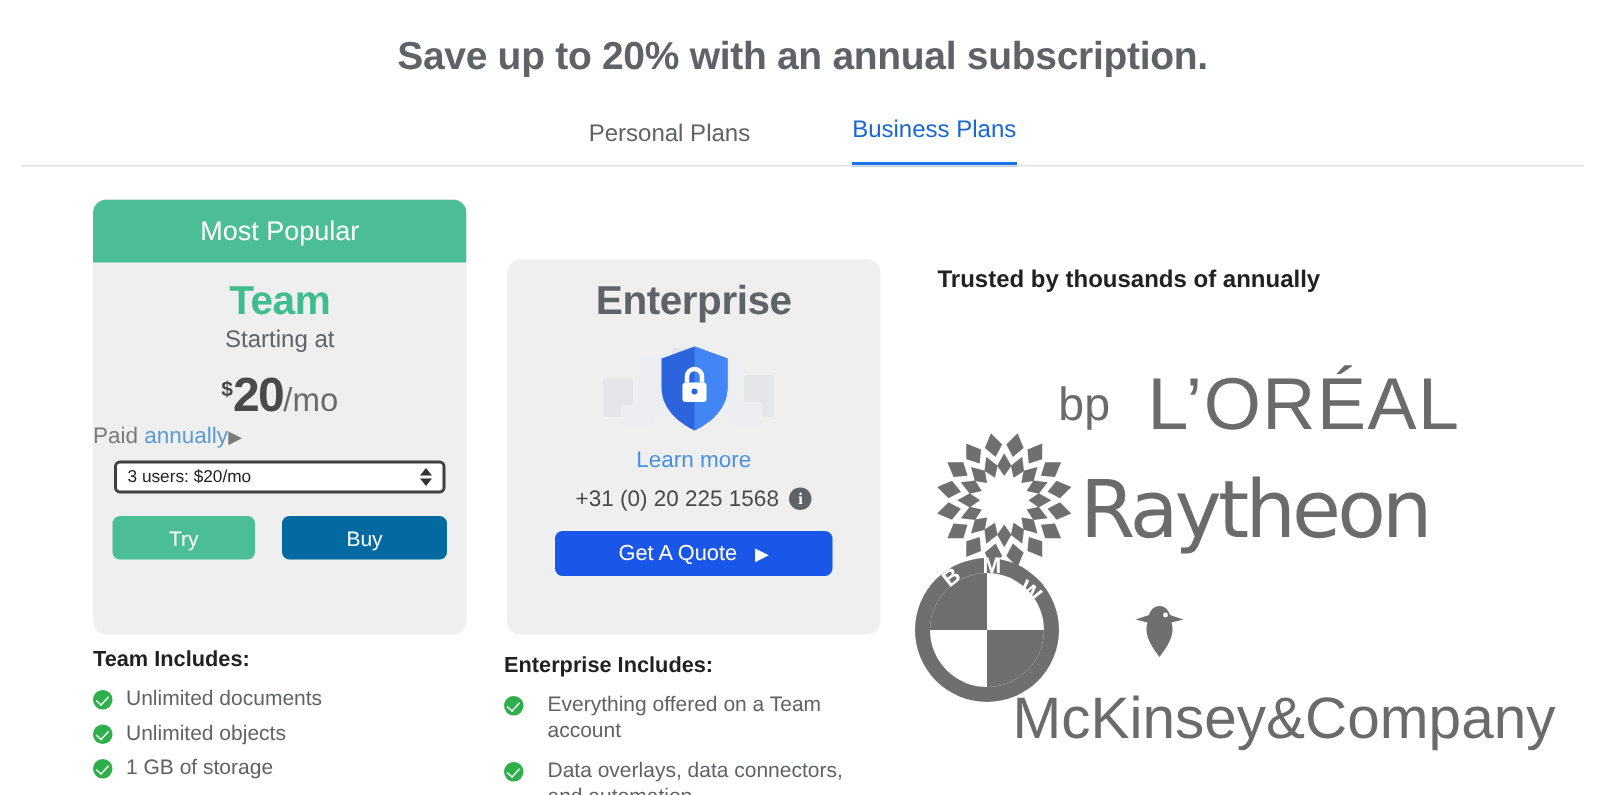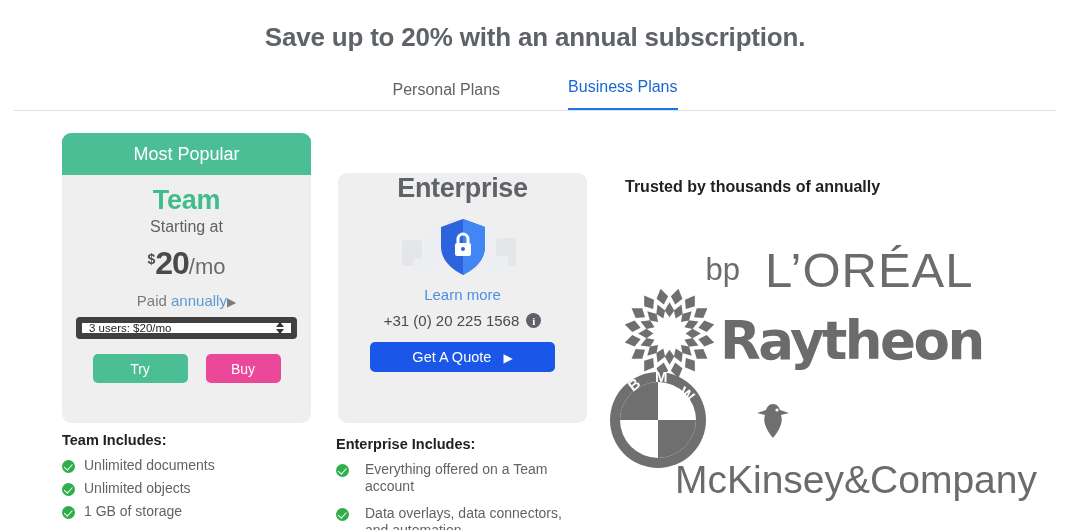--- a/index.html
+++ b/index.html
@@ -45,44 +45,44 @@
 
   .ribbon {
     height: 42px; background: #4cbe96;
     display: flex; align-items: center; justify-content: center;
     color: #ffffff; font-size: 18px;
   }
   .plan-name {
     text-align: center; font-size: 27px; font-weight: bold;
     color: #3fbd8e; margin-top: 10px; letter-spacing: -0.3px;
   }
-  .plan-name.ent { color: #5f6368; margin-top: 0; font-size: 27px; }
+  .plan-name.ent { color: #5f6368; margin-top: 12px; font-size: 27px; }
   .starting-at {
     text-align: center; font-size: 16px; color: #5f6368; margin-top: 2px;
   }
   .price-row {
     margin-top: 9px; text-align: center;
     display: flex; align-items: baseline; justify-content: center;
     color: #4a4a4a;
   }
   .cur { font-size: 14px; font-weight: bold; align-self: flex-start; margin-top: 6px; }
   .amt { font-size: 32px; font-weight: bold; letter-spacing: -1px; }
   .per { font-size: 22px; color: #6b6b6b; }
   .per-user {
     text-align: center; font-size: 13px; color: #5f6368; margin-top: 0px;
   }
   .paid-row {
-    text-align: center; margin-top: 10px; font-size: 15px; color: #7b7b7b;
+    font-size: 15px; color: #7b7b7b;
   }
   .paid-row .link { color: #5b9bd5; cursor: pointer; }
   .paid-row .caret { color: #7b7b7b; font-size: 12px; }
 
   .select-wrap {
     margin: 8px auto 0; width: 221px; height: 22px;
-    background: #ffffff; border: 6px solid #404040; border-radius: 4px;
+    background: #ffffff; border: 2px solid #404040; border-radius: 4px;
     display: flex; align-items: center; position: relative;
     cursor: pointer;
   }
   .select-wrap .sel-val {
     font-size: 11.5px; color: #222; padding-left: 7px;
   }
   .spinner {
     position: absolute; right: 7px; top: 50%; transform: translateY(-50%);
     display: flex; flex-direction: column; gap: 2px; line-height: 0;
   }
@@ -92,21 +92,21 @@
   .spinner i.down { border-top: 5px solid #333; }
 
   .btn-row {
     display: flex; justify-content: center; gap: 18px; margin-top: 15px;
   }
   .btn {
     border: none; border-radius: 5px; color: #fff; cursor: pointer;
     font-size: 14px; font-family: "Liberation Sans", sans-serif;
   }
   .btn-try { width: 95px; height: 29px; background: #4cbe96; }
-  .btn-buy { width: 75px; height: 29px; background: #ec4899; }
+  .btn-buy { width: 110px; height: 29px; background: #0369a1; }
 
   
   .shield-area {
     position: relative; height: 72px; margin-top: 8px;
   }
   .docs-bg {
     position: absolute; left: 50%; top: 6px; transform: translateX(-50%);
     width: 130px; height: 62px; opacity: 1;
   }
   .shield-svg {
@@ -173,21 +173,21 @@
   #logo-barc   { left: 155px; top: 222px; width: 260px; height: 58px; }
   #logo-mck    { left: 75px;  top: 288px; width: 350px; height: 50px; }
 
   .txt-loreal {
     font-family: "Liberation Sans", sans-serif;
     font-size: 49px; color: #6b6b6b; letter-spacing: 1px;
     white-space: nowrap; font-weight: 400;
   }
   .txt-ray {
     font-family: "DejaVu Sans", sans-serif;
-    font-size: 53px; font-weight: bold; color: #6b6b6b;
+    font-size: 53px; font-weight: normal; color: #6b6b6b;
     letter-spacing: -2.5px; white-space: nowrap;
   }
   .txt-barc {
     font-family: "Liberation Serif", serif;
     font-size: 42px; color: #6b6b6b; letter-spacing: 0px;
     white-space: nowrap;
   }
   .txt-mck {
     font-family: Liberation Sans, sans-serif;
     font-size: 39px; color: #6b6b6b; white-space: nowrap;

